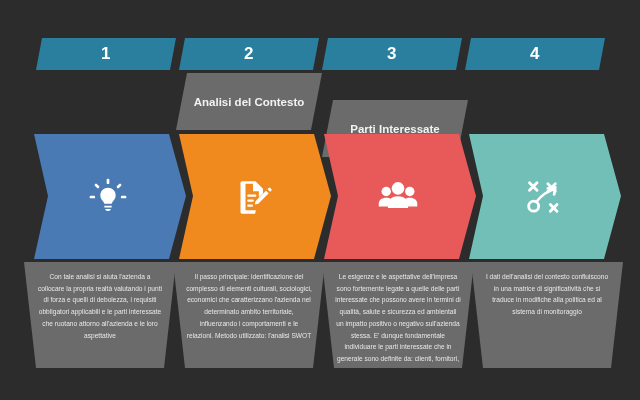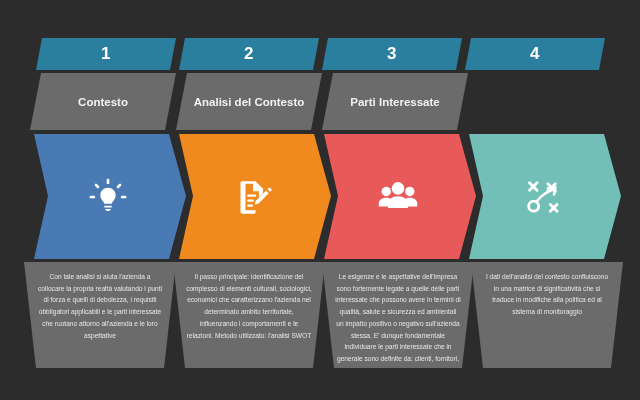--- a/index.html
+++ b/index.html
@@ -119,27 +119,24 @@
     </div>
     <div class="num-cell" style="left:286px; width:140px; clip-path: polygon(6px 0, 140px 0, 134px 32px, 0px 32px);">
       <span>3</span>
     </div>
     <div class="num-cell" style="left:429px; width:140px; clip-path: polygon(6px 0, 140px 0, 134px 32px, 0px 32px);">
       <span>4</span>
     </div>
   </div>
 
   <div class="title-row">
-    <div class="title-cell" style="left:0px;  width:146px; clip-path: polygon(11px 0, 146px 0, 135px 57px, 0px 57px);">
-      <span>Contesto</span>
-    </div>
     <div class="title-cell" style="left:146px; width:146px; clip-path: polygon(11px 0, 146px 0, 135px 57px, 0px 57px);">
       <span>Analisi del Contesto</span>
     </div>
-    <div class="title-cell" style="left:292px; width:146px; clip-path: polygon(11px 0, 146px 0, 135px 57px, 0px 57px);">
+    <div class="title-cell" style="left:292px; width:146px; clip-path: polygon(11px 0, 146px 0, 135px 57px, 0px 57px); margin-top: 27px;">
       <span>Parti Interessate</span>
     </div>
   </div>
 
   <div class="chev-row">
 
     <div class="chev" style="left:0px; width:152px; background:#4a7ab4;
                 clip-path: polygon(0 0, 135px 0, 152px 62px, 135px 125px, 0 125px, 14px 62px);">
       <span style="margin-left:-4px;">
         <svg width="40" height="40" viewBox="0 0 48 48" fill="#ffffff">

